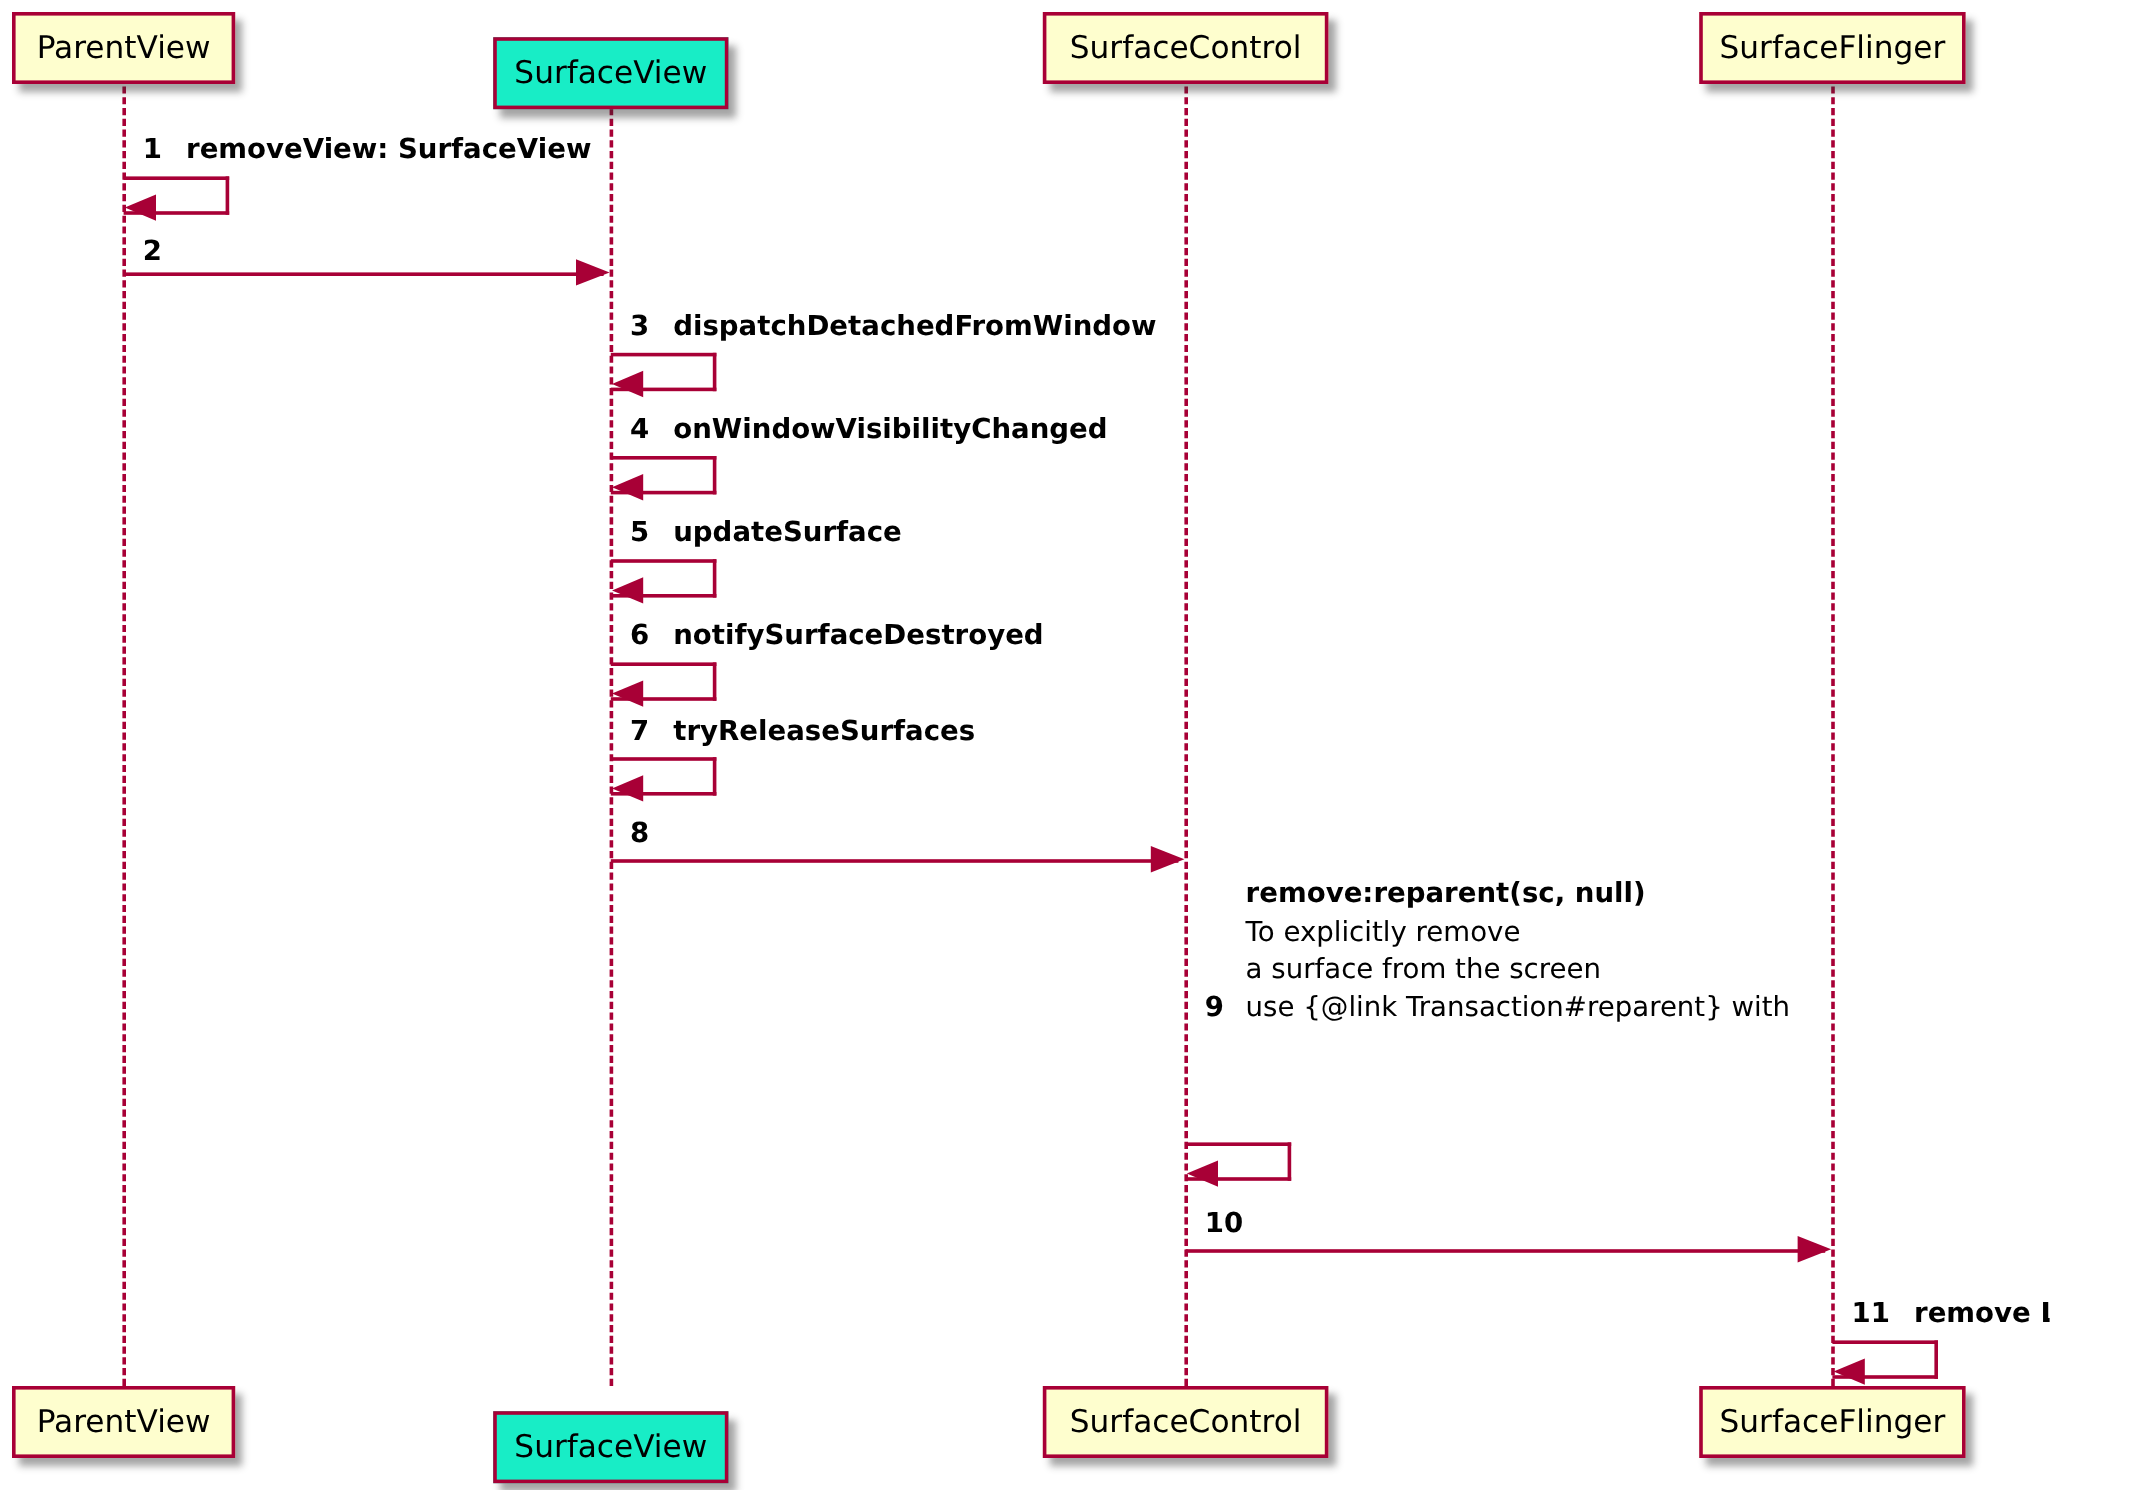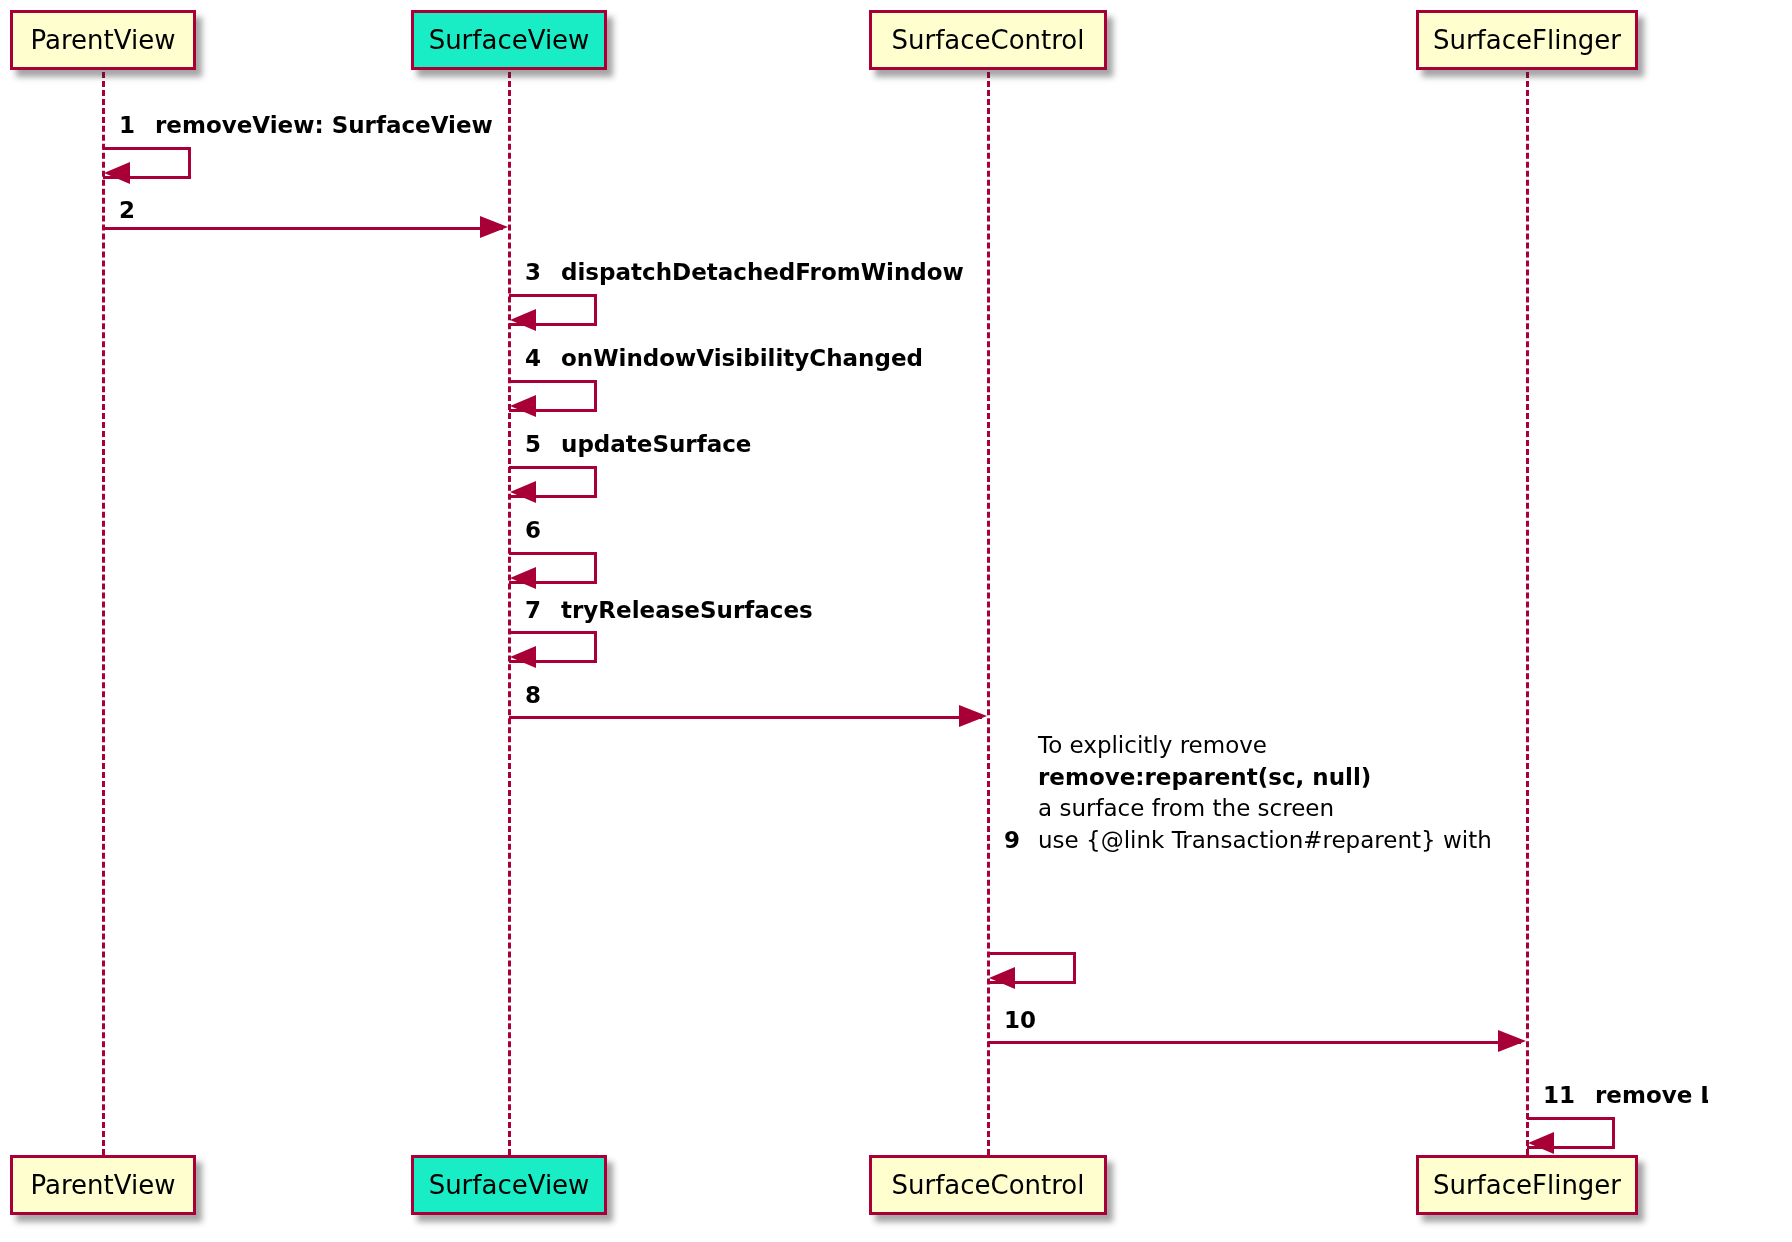--- a/index.html
+++ b/index.html
@@ -14,21 +14,21 @@
     position:relative;width:1708px;height:1242px;background:var(--bg);
     font-family:"DejaVu Sans","Liberation Sans",sans-serif;color:var(--ink);
     overflow:hidden;
   }
   .pbox{
     position:absolute;height:54px;border:3px solid var(--accent);
     background:var(--pfill);display:flex;align-items:center;justify-content:center;
     font-size:26px;white-space:nowrap;
     box-shadow:6px 7px 6px rgba(40,40,40,.42);
   }
-  .pbox.hl{background:var(--hfill);}
+  .pbox.hl{background:var(--hfill);margin-top:21px;}
   .lifeline{
     position:absolute;width:0;border-left:3px dashed var(--accent);
   }
   .mlabel{
     position:absolute;display:flex;gap:20px;align-items:baseline;
     line-height:32px;font-size:23px;font-weight:bold;white-space:nowrap;
   }
   .mnum{font-weight:bold;}
   .aline{position:absolute;height:3px;background:var(--accent);}
   .ah-r{
@@ -105,40 +105,41 @@
     <div class="loop" style="left: 509px; top: 380px;"></div>
     <div class="ah-l" style="left: 510px; top: 395px;"></div>
     <div class="mlabel" style="left: 525px; top: 428px;">
       <span class="mnum">5</span>
       <span>updateSurface</span>
     </div>
     <div class="loop" style="left: 509px; top: 466px;"></div>
     <div class="ah-l" style="left: 510px; top: 481px;"></div>
     <div class="mlabel" style="left: 525px; top: 514px;">
       <span class="mnum">6</span>
+      <span>notifySurfaceDestroyed</span>
     </div>
     <div class="loop" style="left: 509px; top: 552px;"></div>
     <div class="ah-l" style="left: 510px; top: 567px;"></div>
     <div class="mlabel" style="left: 525px; top: 594px;">
       <span class="mnum">7</span>
       <span>tryReleaseSurfaces</span>
     </div>
     <div class="loop" style="left: 509px; top: 631px;"></div>
     <div class="ah-l" style="left: 510px; top: 646px;"></div>
     <div class="mlabel" style="left: 525px; top: 679px;">
       <span class="mnum">8</span>
     </div>
     <div class="aline" style="left: 509px; top: 716px; width: 473px;"></div>
     <div class="ah-r" style="left: 959px; top: 705px;"></div>
     <div class="mlabel" style="left: 1004px; top: 824px;">
       <span class="mnum">9</span>
     </div>
     <div class="noteblock" style="left: 1038px; top: 730px;">
+      <div class="blockline b">remove:reparent(sc, null)</div>
       <div class="blockline">To explicitly remove</div>
-      <div class="blockline b">remove:reparent(sc, null)</div>
       <div class="blockline">a surface from the screen</div>
       <div class="blockline">use {@link Transaction#reparent} with</div>
       <div class="blockline"></div>
     </div>
     <div class="loop" style="left: 988px; top: 952px;"></div>
     <div class="ah-l" style="left: 989px; top: 967px;"></div>
     <div class="mlabel" style="left: 1004px; top: 1004px;">
       <span class="mnum">10</span>
     </div>
     <div class="aline" style="left: 988px; top: 1041px; width: 533px;"></div>

